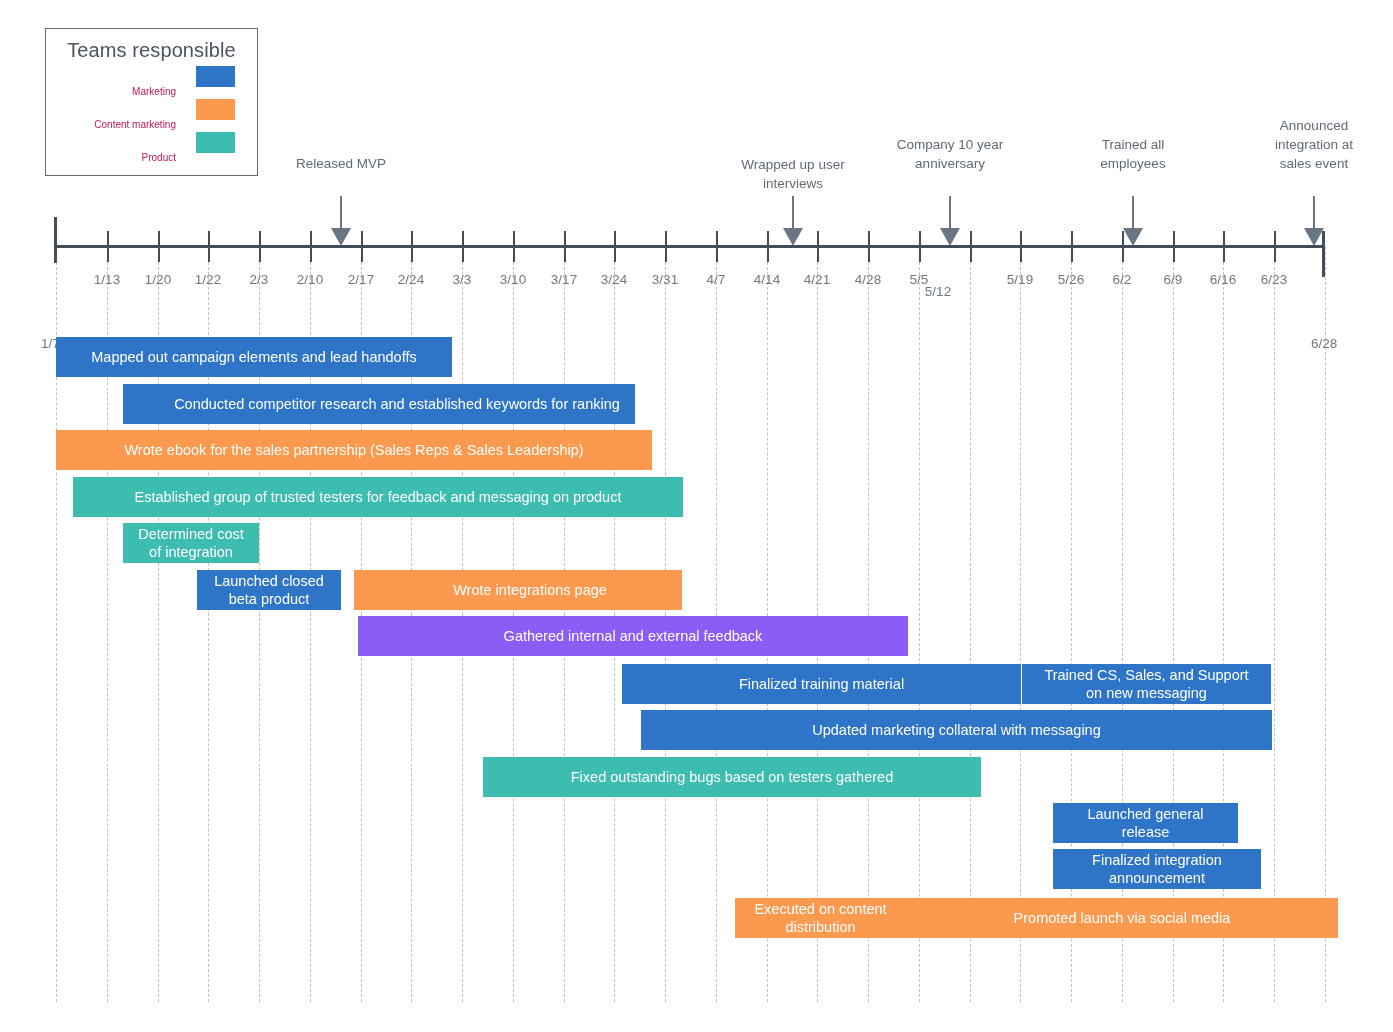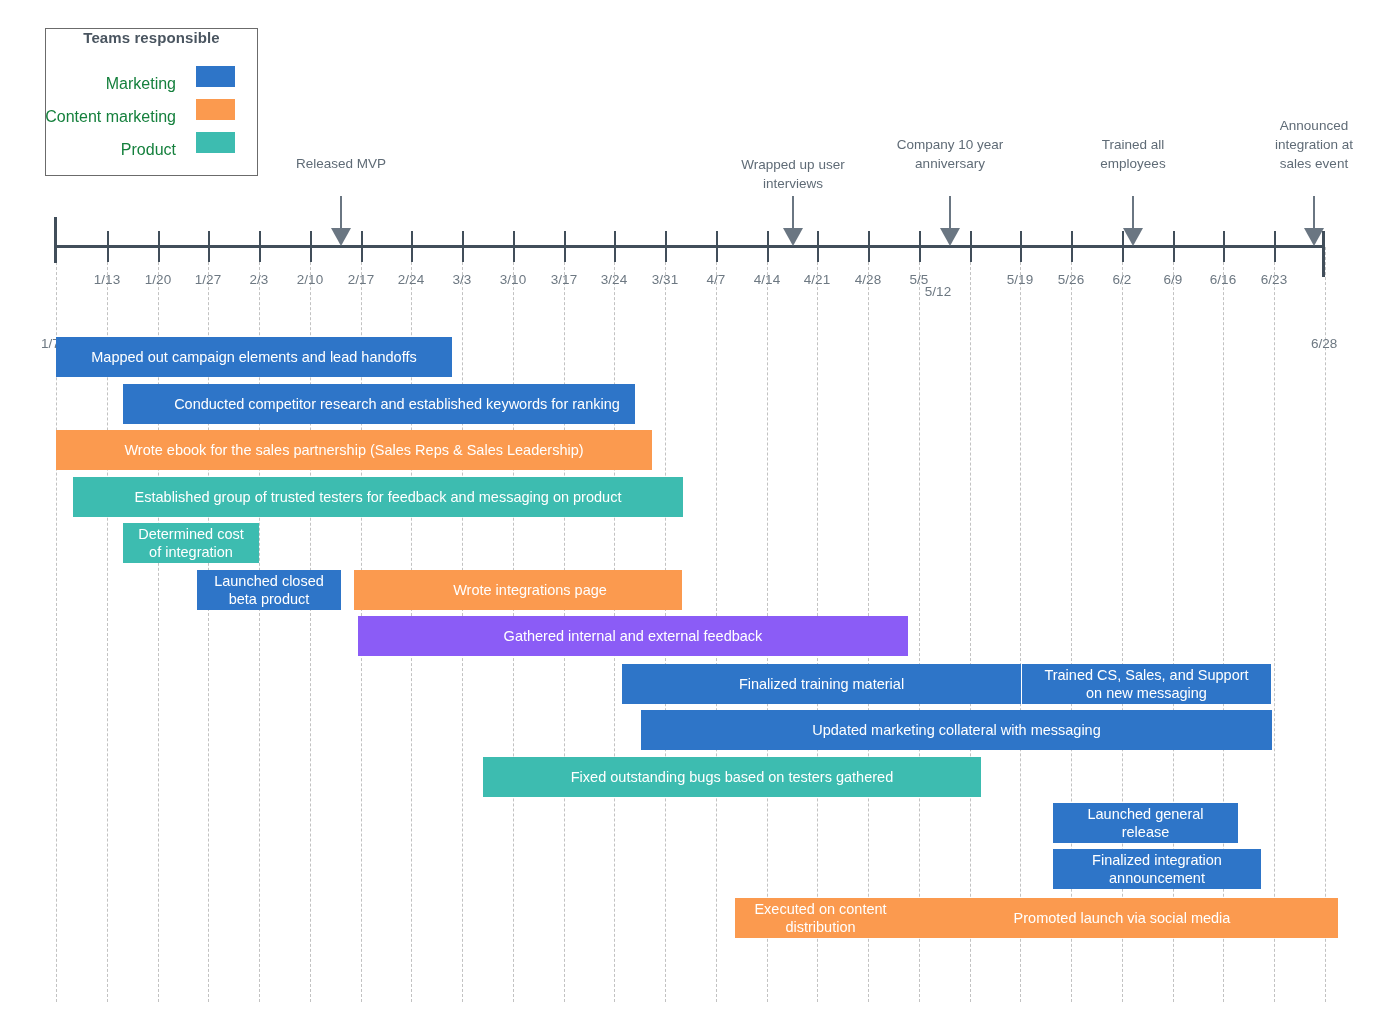--- a/index.html
+++ b/index.html
@@ -10,28 +10,28 @@
   }
   #canvas{position:absolute;left:0;top:0;width:1393px;height:1032px;}
 
   
   #legend{
     position:absolute;left:45px;top:28px;width:213px;height:148px;
     border:1px solid #6b6b6b;background:#ffffff;box-sizing:border-box;
     z-index:40;
   }
   #legend-title{
-    text-align:center;font-size:15px;font-weight:bold;color:#4a5560;
-    letter-spacing:.1px;
+    text-align:center;font-size:20px;font-weight:normal;color:#4a5560;
+    margin-top:10px;letter-spacing:.1px;
   }
   .legend-row{
     position:absolute;left:0;width:213px;height:22px;
   }
   .legend-label{
-    position:absolute;right:83px;top:8px;font-size:16px;color:#15803d;
+    position:absolute;right:83px;top:16px;font-size:10px;color:#be185d;
     white-space:nowrap;line-height:22px;
   }
   .legend-swatch{
     position:absolute;left:150px;top:1px;width:39px;height:21px;
   }
 
   
   .gridline{
     position:absolute;top:247px;width:0;height:755px;
     border-left:1px dashed #c2c2c2;
@@ -115,21 +115,21 @@
 
   <div id="axis-line"></div>
   <div class="axis-cap" style="left:54px;top:217px;"></div>
   <div class="axis-cap" style="left:1322px;top:231px;"></div>
   <div id="ticks">
       <div class="tick" style="left: 107px;"></div>
       <div class="tick-label" style="left: 77px; width: 60px;">1/13</div>
       <div class="tick" style="left: 158px;"></div>
       <div class="tick-label" style="left: 128px; width: 60px;">1/20</div>
       <div class="tick" style="left: 208px;"></div>
-      <div class="tick-label" style="left: 178px; width: 60px;">1/27</div>
+      <div class="tick-label" style="left: 178px; width: 60px;">1/22</div>
       <div class="tick" style="left: 259px;"></div>
       <div class="tick-label" style="left: 229px; width: 60px;">2/3</div>
       <div class="tick" style="left: 310px;"></div>
       <div class="tick-label" style="left: 280px; width: 60px;">2/10</div>
       <div class="tick" style="left: 361px;"></div>
       <div class="tick-label" style="left: 331px; width: 60px;">2/17</div>
       <div class="tick" style="left: 411px;"></div>
       <div class="tick-label" style="left: 381px; width: 60px;">2/24</div>
       <div class="tick" style="left: 462px;"></div>
       <div class="tick-label" style="left: 432px; width: 60px;">3/3</div>

